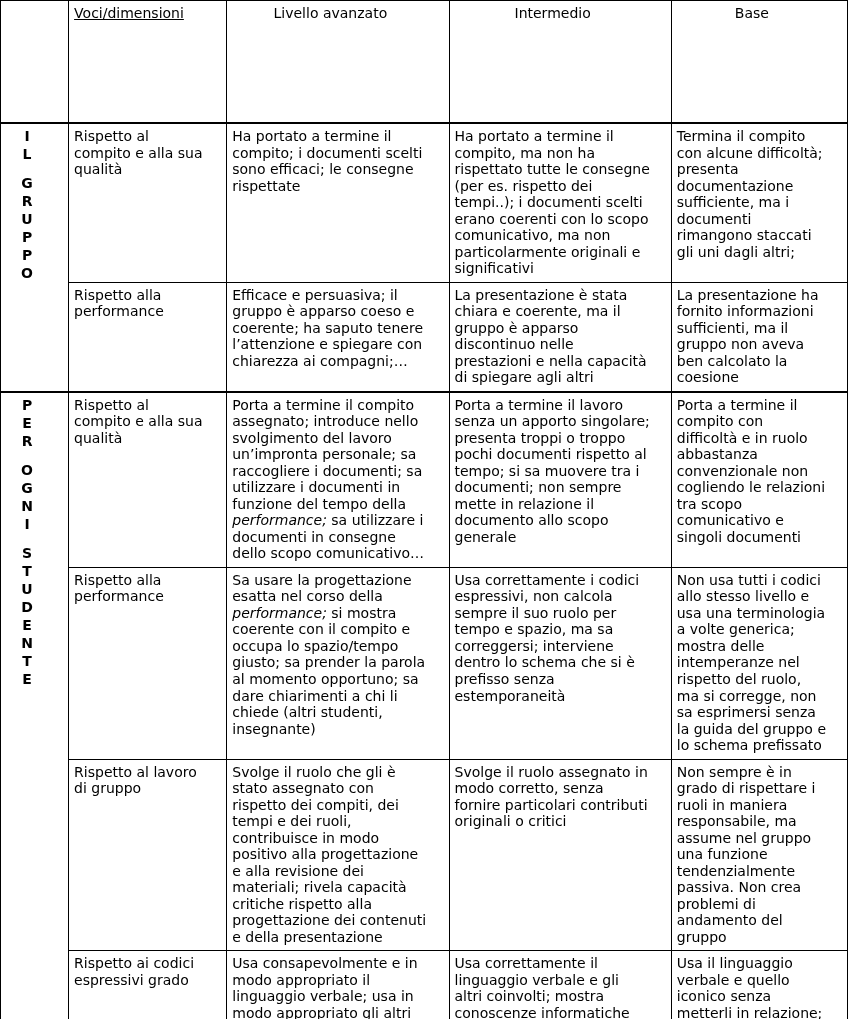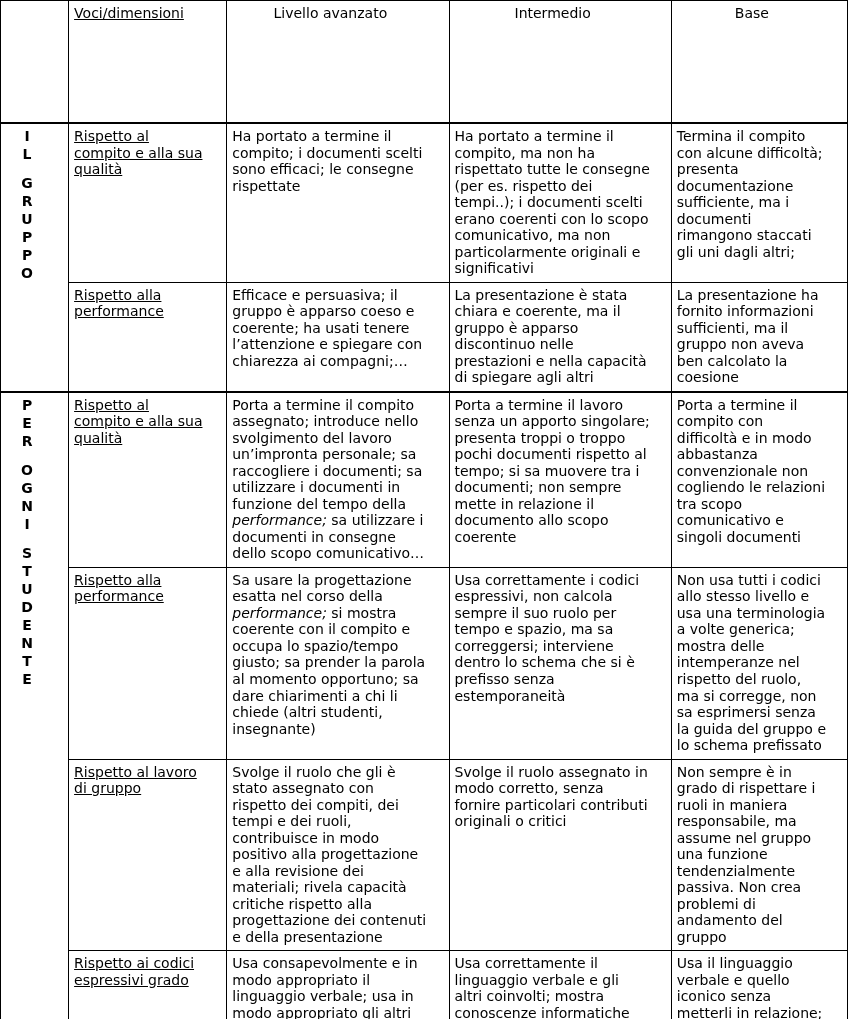--- a/index.html
+++ b/index.html
@@ -63,21 +63,20 @@
   .vlabel span.ch {
     display: block;
     height: 18px;
   }
   .vlabel span.sp {
     display: block;
     height: 11px;
   }
 
   .dim {
-    text-decoration: underline;
     font-size: 13px;
     line-height: 1.25;
   }
   .desc em { font-style: italic; margin-top: 16px; }
 
   .thickdiv td {
     border-top: 2px solid #000;
   }
 </style>
 </head>
@@ -113,21 +112,21 @@
         <span class="ch">P</span>
         <span class="ch">O</span>
       </td>
       <td class="dim">Rispetto al compito e alla sua qualità</td>
       <td class="desc">Ha  portato a termine il compito; i documenti scelti sono efficaci; le consegne rispettate</td>
       <td class="desc">Ha portato a termine il compito, ma non ha rispettato tutte le consegne (per es. rispetto dei tempi..); i documenti scelti erano coerenti con lo scopo comunicativo, ma non particolarmente originali e significativi</td>
       <td class="desc">Termina il compito con alcune difficoltà; presenta documentazione sufficiente, ma i documenti rimangono staccati gli uni dagli altri;</td>
     </tr>
     <tr>
       <td class="dim">Rispetto alla performance</td>
-      <td class="desc">Efficace e persuasiva; il gruppo è apparso coeso e coerente; ha usati tenere l’attenzione e spiegare con chiarezza ai compagni;…</td>
+      <td class="desc">Efficace e persuasiva; il gruppo è apparso coeso e coerente; ha saputo tenere l’attenzione e spiegare con chiarezza ai compagni;…</td>
       <td class="desc">La presentazione è stata chiara e coerente, ma il gruppo è apparso discontinuo nelle prestazioni e nella capacità di spiegare agli altri</td>
       <td class="desc">La presentazione ha fornito informazioni sufficienti, ma il gruppo non aveva ben calcolato la coesione</td>
     </tr>
 
     <tr class="thickdiv">
       <td rowspan="4" class="vlabel">
         <span class="ch">P</span>
         <span class="ch">E</span>
         <span class="ch">R</span>
         <span class="sp"></span>
@@ -140,22 +139,22 @@
         <span class="ch">T</span>
         <span class="ch">U</span>
         <span class="ch">D</span>
         <span class="ch">E</span>
         <span class="ch">N</span>
         <span class="ch">T</span>
         <span class="ch">E</span>
       </td>
       <td class="dim">Rispetto al compito e alla sua qualità</td>
       <td class="desc"><span>Porta a termine il compito assegnato; introduce nello svolgimento del lavoro un’impronta personale; sa raccogliere i documenti; sa utilizzare i  documenti in funzione del tempo della </span><em>performance;</em><span> sa utilizzare i documenti in consegne dello scopo comunicativo…</span></td>
-      <td class="desc">Porta a termine il lavoro senza un apporto singolare; presenta troppi o troppo pochi documenti rispetto al tempo; si sa muovere tra i documenti; non sempre mette in relazione il documento allo scopo coerente</td>
-      <td class="desc">Porta a termine il compito con difficoltà e in modo abbastanza convenzionale non cogliendo le relazioni tra scopo comunicativo e singoli documenti</td>
+      <td class="desc">Porta a termine il lavoro senza un apporto singolare; presenta troppi o troppo pochi documenti rispetto al tempo; si sa muovere tra i documenti; non sempre mette in relazione il documento allo scopo generale</td>
+      <td class="desc">Porta a termine il compito con difficoltà e in ruolo abbastanza convenzionale non cogliendo le relazioni tra scopo comunicativo e singoli documenti</td>
     </tr>
     <tr>
       <td class="dim">Rispetto alla performance</td>
       <td class="desc"><span>Sa usare la progettazione esatta nel corso della </span><em>performance;</em><span> si mostra coerente con il compito e occupa lo spazio/tempo giusto; sa prender la parola al momento opportuno; sa dare chiarimenti a chi li chiede (altri studenti, insegnante)</span></td>
       <td class="desc">Usa correttamente i codici espressivi, non calcola sempre il suo ruolo per tempo e spazio, ma sa correggersi; interviene dentro lo schema che si è prefisso senza estemporaneità</td>
       <td class="desc">Non usa tutti i codici allo stesso livello e usa una terminologia a volte generica; mostra delle intemperanze nel rispetto del ruolo, ma si corregge, non sa esprimersi senza la guida del gruppo e lo schema prefissato</td>
     </tr>
     <tr>
       <td class="dim">Rispetto al lavoro di gruppo</td>
       <td class="desc">Svolge il ruolo che gli è stato assegnato con rispetto dei compiti, dei tempi e dei ruoli, contribuisce in modo positivo alla progettazione e alla revisione dei materiali; rivela capacità critiche rispetto alla progettazione dei contenuti e della presentazione</td>

